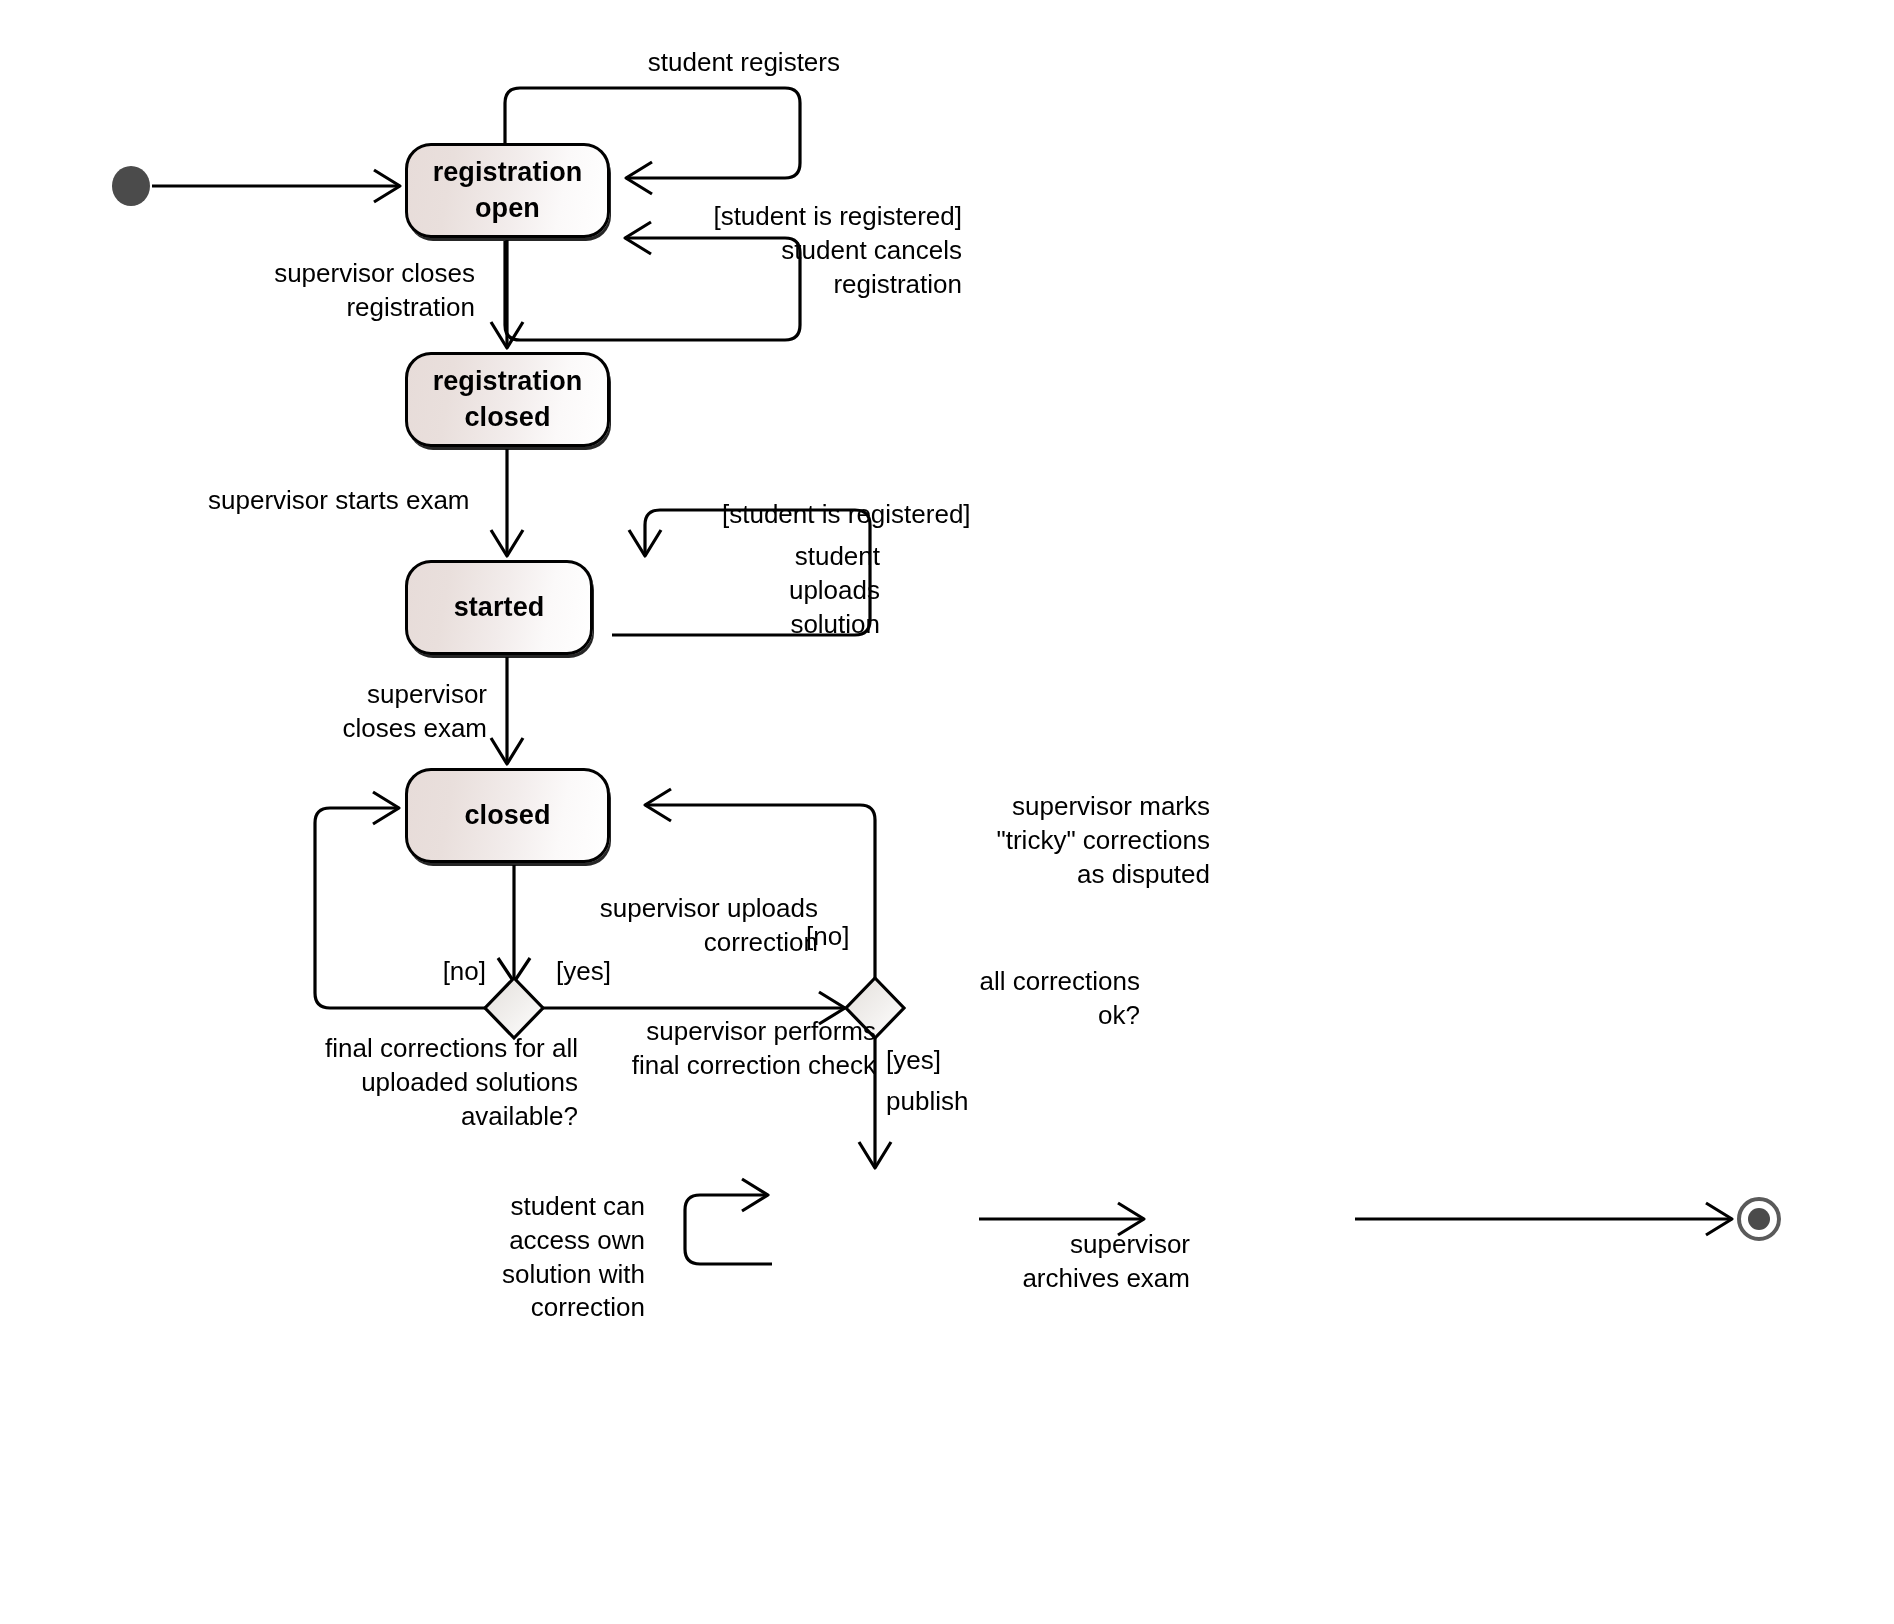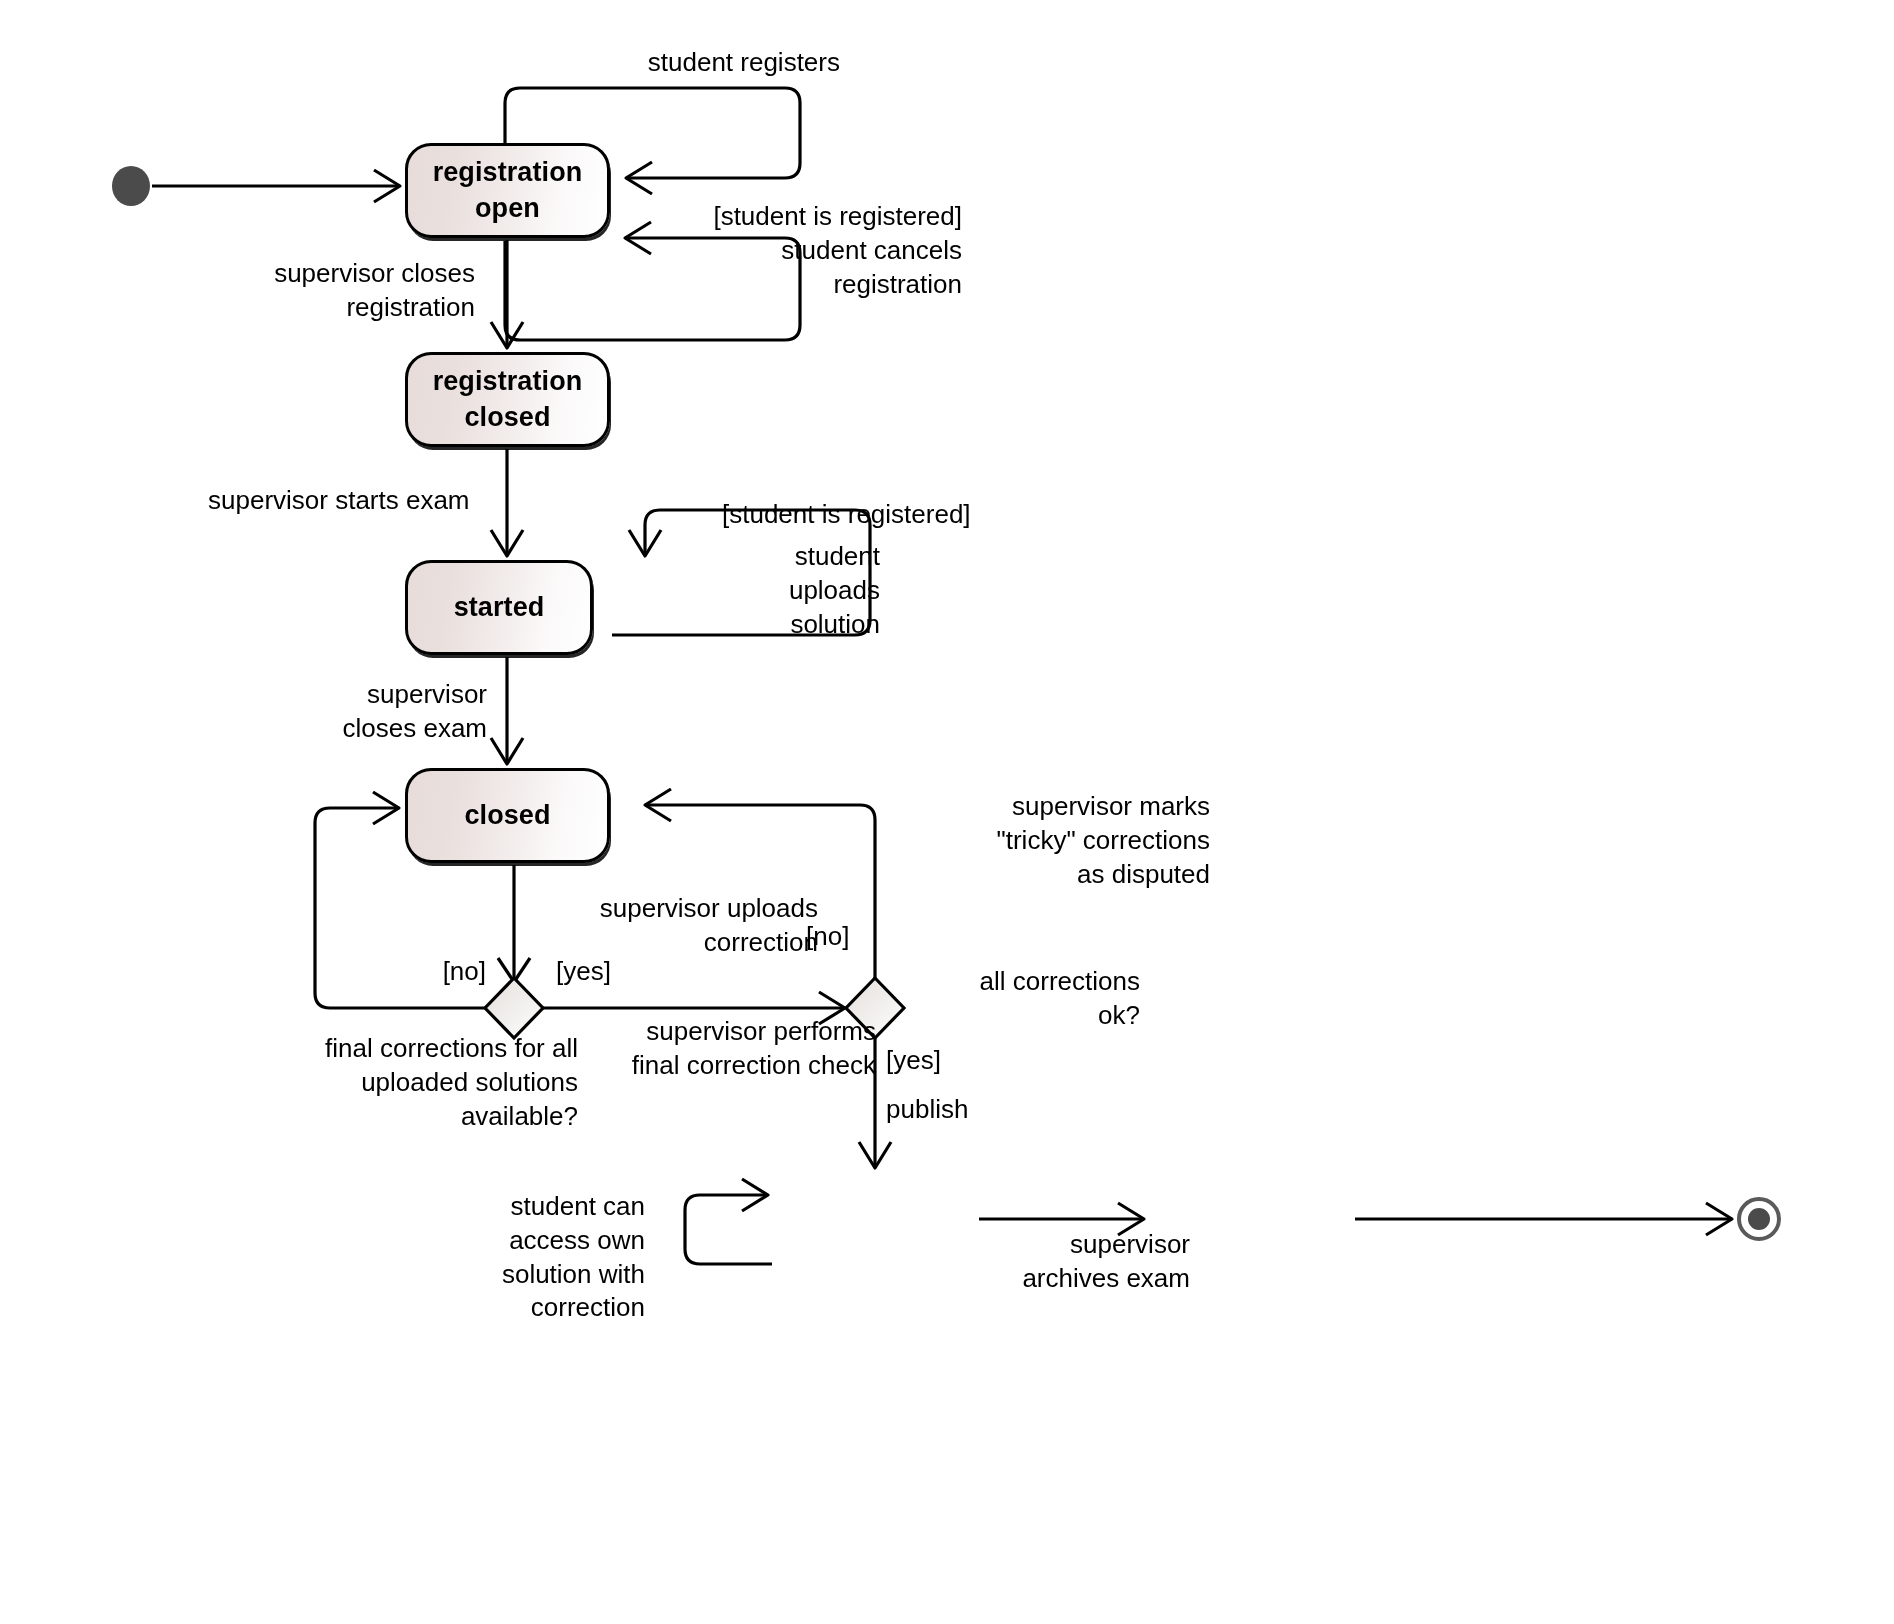--- a/index.html
+++ b/index.html
@@ -213,21 +213,21 @@
 
   <div class="edge-label center" style="left:890px; top:790px; width:320px;">supervisor marks
 "tricky" corrections
 as disputed</div>
 
   <div class="edge-label center" style="left:910px; top:965px; width:230px;">all corrections
 ok?</div>
 
   <div class="edge-label left" style="left:886px; top:1044px; width:120px;">[yes]</div>
 
-  <div class="edge-label left" style="left:886px; top:1085px; width:160px;margin-top:8px;">publish</div>
+  <div class="edge-label left" style="left:886px; top:1085px; width:160px;">publish</div>
 
   <div class="edge-label right" style="left:440px; top:1190px; width:205px;">student can
 access  own
 solution with
 correction</div>
 
   <div class="edge-label center" style="left:940px; top:1228px; width:250px;">supervisor
 archives exam</div>
 
 </div>

